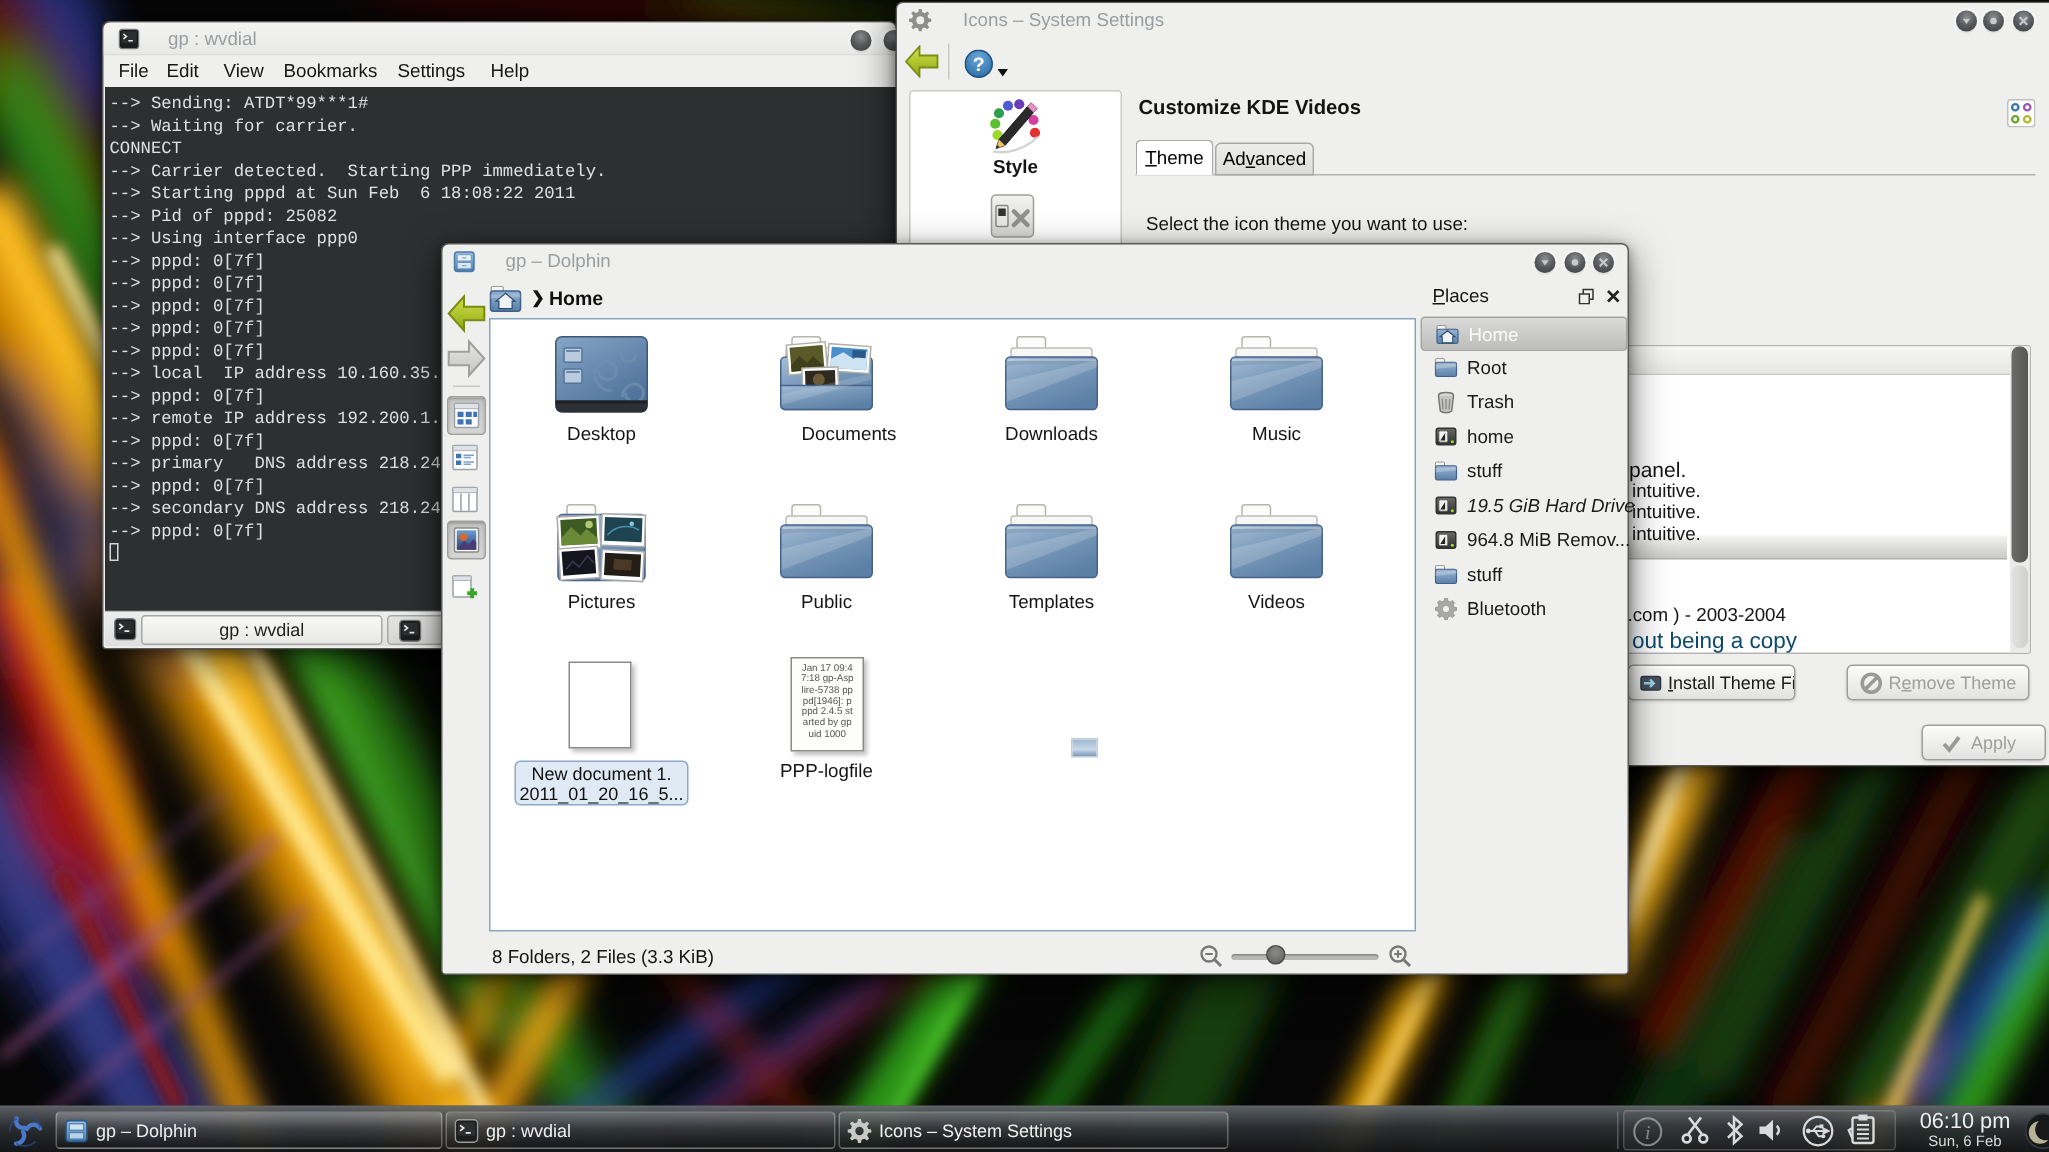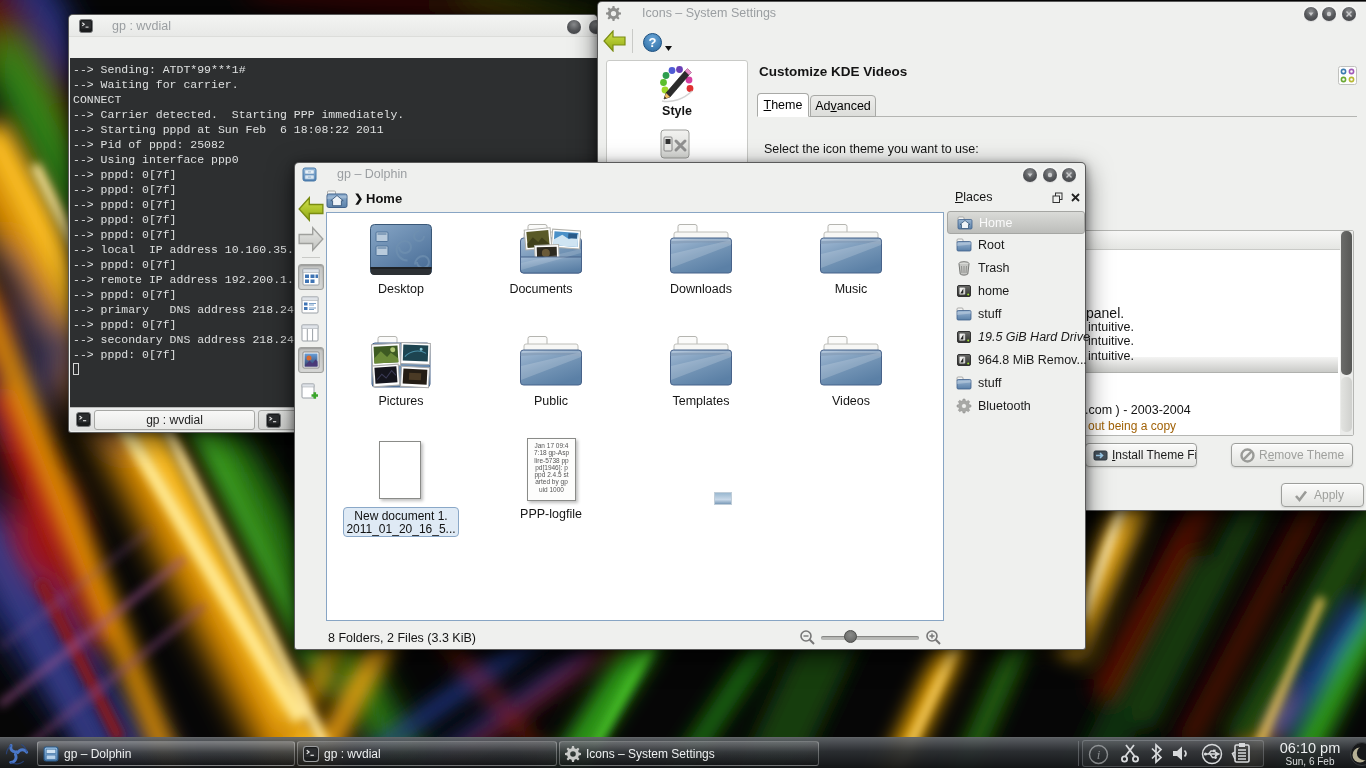--- a/index.html
+++ b/index.html
@@ -112,20 +112,28 @@
  <svg class="ab" style="left:10px;top:4px" width="14" height="14" viewBox="0 0 15 15">
       <rect x="0.5" y="0.5" width="14" height="14" rx="2.5" fill="#1a1c1d" stroke="#77797b"></rect>
       <rect x="2" y="2" width="11" height="8.5" rx="1" fill="#2b2d2f"></rect>
       <path d="M3.5 4l2.2 1.7-2.2 1.7" stroke="#e8e8e8" stroke-width="1.1" fill="none"></path>
       <path d="M7 8.7h3.2" stroke="#e8e8e8" stroke-width="1.1"></path>
     </svg>
  <span class="title" style="left:43px">gp : wvdial</span>
  <div class="wbtn" style="left:498px"></div>
  <div class="wbtn" style="left:520px"></div>
  <div class="wbtn" style="left:542px"></div>
+ <div class="menu">
+  <span style="left:10px">File</span>
+  <span style="left:42px">Edit</span>
+  <span style="left:80px">View</span>
+  <span style="left:120px">Bookmarks</span>
+  <span style="left:196px">Settings</span>
+  <span style="left:258px">Help</span>
+ </div>
  <div id="tcontent">--&gt; Sending: ATDT*99***1#
 --&gt; Waiting for carrier.
 CONNECT
 --&gt; Carrier detected.  Starting PPP immediately.
 --&gt; Starting pppd at Sun Feb  6 18:08:22 2011
 --&gt; Pid of pppd: 25082
 --&gt; Using interface ppp0
 --&gt; pppd: 0[7f]
 --&gt; pppd: 0[7f]
 --&gt; pppd: 0[7f]
@@ -249,21 +257,21 @@
  <div class="ab" style="left:166px;top:140px;font-size:12.5px;color:#141414">Select the icon theme you want to use:</div>
 
  <div class="ab" style="left:165px;top:228px;width:591px;height:206px;background:#fff;border:1px solid #b5b6b3;border-radius:2px">
    <div class="ab" style="left:0;top:0;width:589px;height:19px;background:linear-gradient(#f7f7f6,#e5e6e3);border-bottom:1px solid #c9cac7"></div>
    <div class="ab" style="left:322px;top:74px;z-index:2;font-size:14px;color:#141414;white-space:nowrap">panel.</div>
    <div class="ab" style="left:324px;top:89px;z-index:2;font-size:12.5px;color:#141414;white-space:nowrap">intuitive.</div>
    <div class="ab" style="left:324px;top:103px;z-index:2;font-size:12.5px;color:#141414;white-space:nowrap">intuitive.</div>
    <div class="ab" style="left:324px;top:118px;z-index:2;font-size:12.5px;color:#141414;white-space:nowrap">intuitive.</div>
    <div class="ab" style="left:1px;top:126px;width:573px;height:16px;background:linear-gradient(#f4f4f3,#c9cac7);border-bottom:1px solid #b0b1ae;z-index:1"></div>
    <div class="ab" style="left:321px;top:172px;font-size:12.5px;color:#141414;white-space:nowrap">.com ) - 2003-2004</div>
-   <div class="ab" style="left:324px;top:188px;font-size:12px;color:#a16207;white-space:nowrap">out being a copy</div>
+   <div class="ab" style="left:324px;top:188px;font-size:15px;color:#0c4a6e;white-space:nowrap">out being a copy</div>
    <div class="ab" style="left:576px;top:0px;width:13px;height:204px;background:#ebecea">
      <div class="ab" style="left:1px;top:0;width:11px;height:144px;background:linear-gradient(90deg,#6b6c6a,#565755);border-radius:5px"></div>
      <div class="ab" style="left:1px;top:146px;width:11px;height:55px;background:linear-gradient(90deg,#e2e3e0,#cfd0cd);border-radius:5px"></div>
    </div>
  </div>
  <div class="oxbtn" style="left:487px;top:441px;width:112px">
       <svg style="position:absolute;left:7px;top:4px" width="15" height="15" viewBox="0 0 15 15">
         <rect x="1" y="3" width="13" height="9" rx="1.5" fill="#47525c" stroke="#2e3840"></rect>
         <path d="M3 7.5h6M7 5l2.5 2.5L7 10" stroke="#9fd0f0" stroke-width="1.6" fill="none"></path>
       </svg>
@@ -526,21 +534,21 @@
               <rect x="49" y="10" width="9" height="5" fill="#2a5a88"></rect>
             </g>
             <g transform="rotate(-2 28 34)">
               <rect x="16" y="22" width="24" height="19" fill="#fff" stroke="#b0b0ab"></rect>
               <rect x="18" y="24" width="20" height="15" fill="#2e2a20"></rect>
               <circle cx="27" cy="30" r="4" fill="#6a5a38"></circle>
             </g>
             <path d="M1.5 34h61v13a3 3 0 01-3 3h-55a3 3 0 01-3-3z" fill="url(#fbg)" stroke="#47628a"></path>
             <path d="M2 47L62 30v-4L2 40z" fill="#fff" opacity=".15"></path>
           </g>
-        </svg></div><div class="flabel" style="left:171px;top:119px;width:150px">Documents</div><div class="ab" style="left:374px;top:60px;width:64px;height:54px"><svg width="64" height="52" viewBox="0 0 64 52">
+        </svg></div><div class="flabel" style="left:196px;top:119px;width:150px">Documents</div><div class="ab" style="left:374px;top:60px;width:64px;height:54px"><svg width="64" height="52" viewBox="0 0 64 52">
           <rect x="9" y="1.5" width="19" height="11" rx="2" fill="#fbfbfa" stroke="#b5b5b0"></rect>
           <rect x="5" y="9" width="54" height="12" rx="2" fill="#f7f7f5" stroke="#bebeb9"></rect>
           <rect x="1.5" y="15" width="61" height="35" rx="3" fill="url(#fbg)" stroke="#47628a"></rect>
           <path d="M1.5 18q30.5 -3 61 0v3q-30.5 -3 -61 0z" fill="#8298b0" opacity=".55"></path>
           <path d="M2 45L62 22v-5L2 31z" fill="#fff" opacity=".18"></path>
           <path d="M2.5 17h59" stroke="#fff" opacity=".35"></path>
         </svg></div><div class="flabel" style="left:331px;top:119px;width:150px">Downloads</div><div class="ab" style="left:524px;top:60px;width:64px;height:54px"><svg width="64" height="52" viewBox="0 0 64 52">
           <rect x="9" y="1.5" width="19" height="11" rx="2" fill="#fbfbfa" stroke="#b5b5b0"></rect>
           <rect x="5" y="9" width="54" height="12" rx="2" fill="#f7f7f5" stroke="#bebeb9"></rect>
           <rect x="1.5" y="15" width="61" height="35" rx="3" fill="url(#fbg)" stroke="#47628a"></rect>

